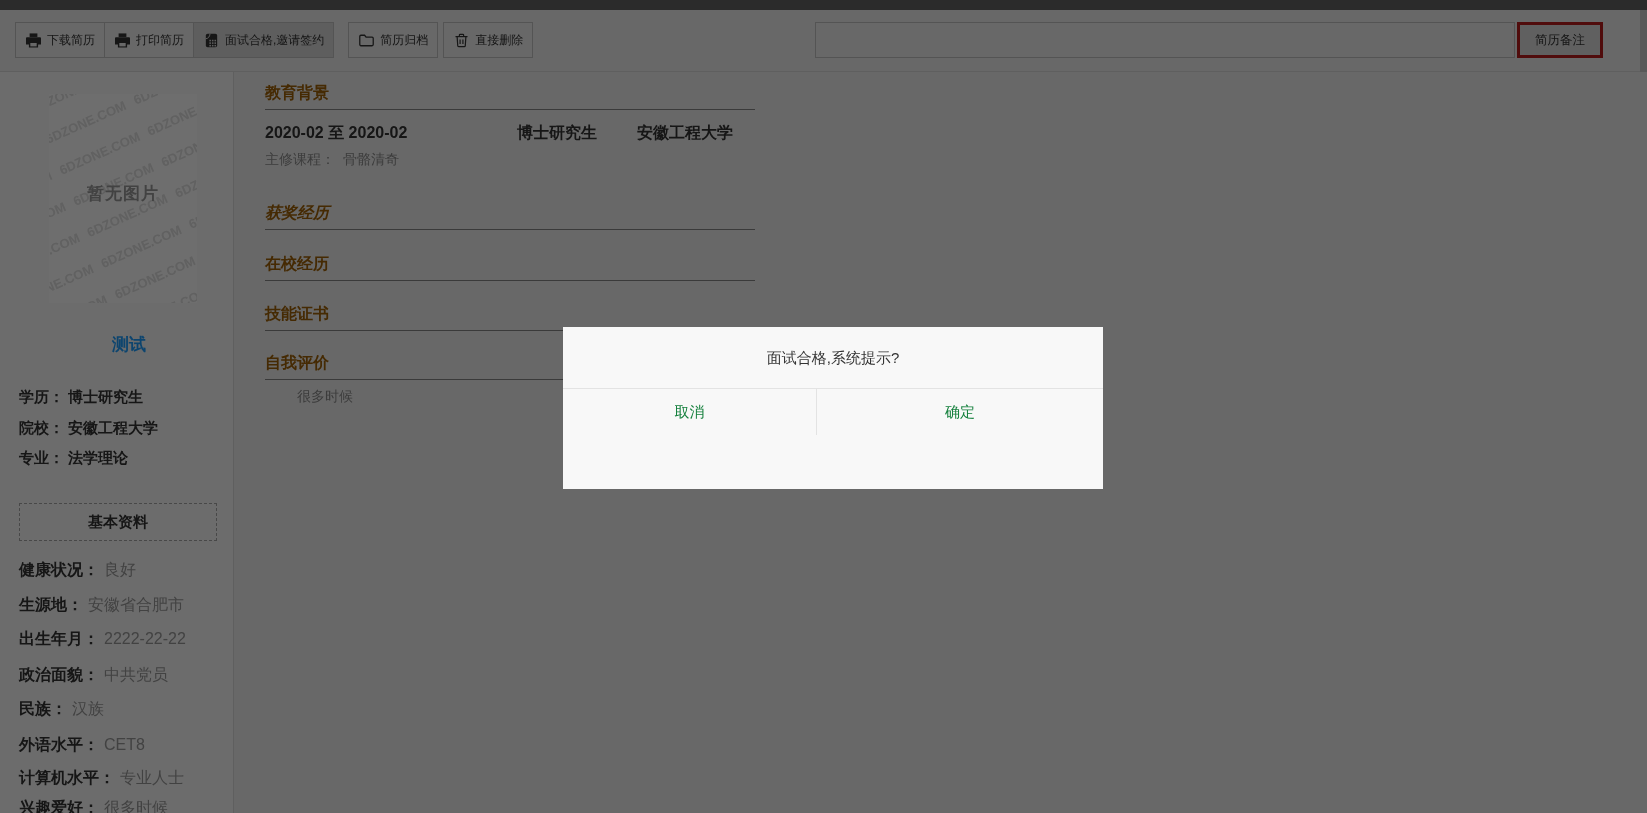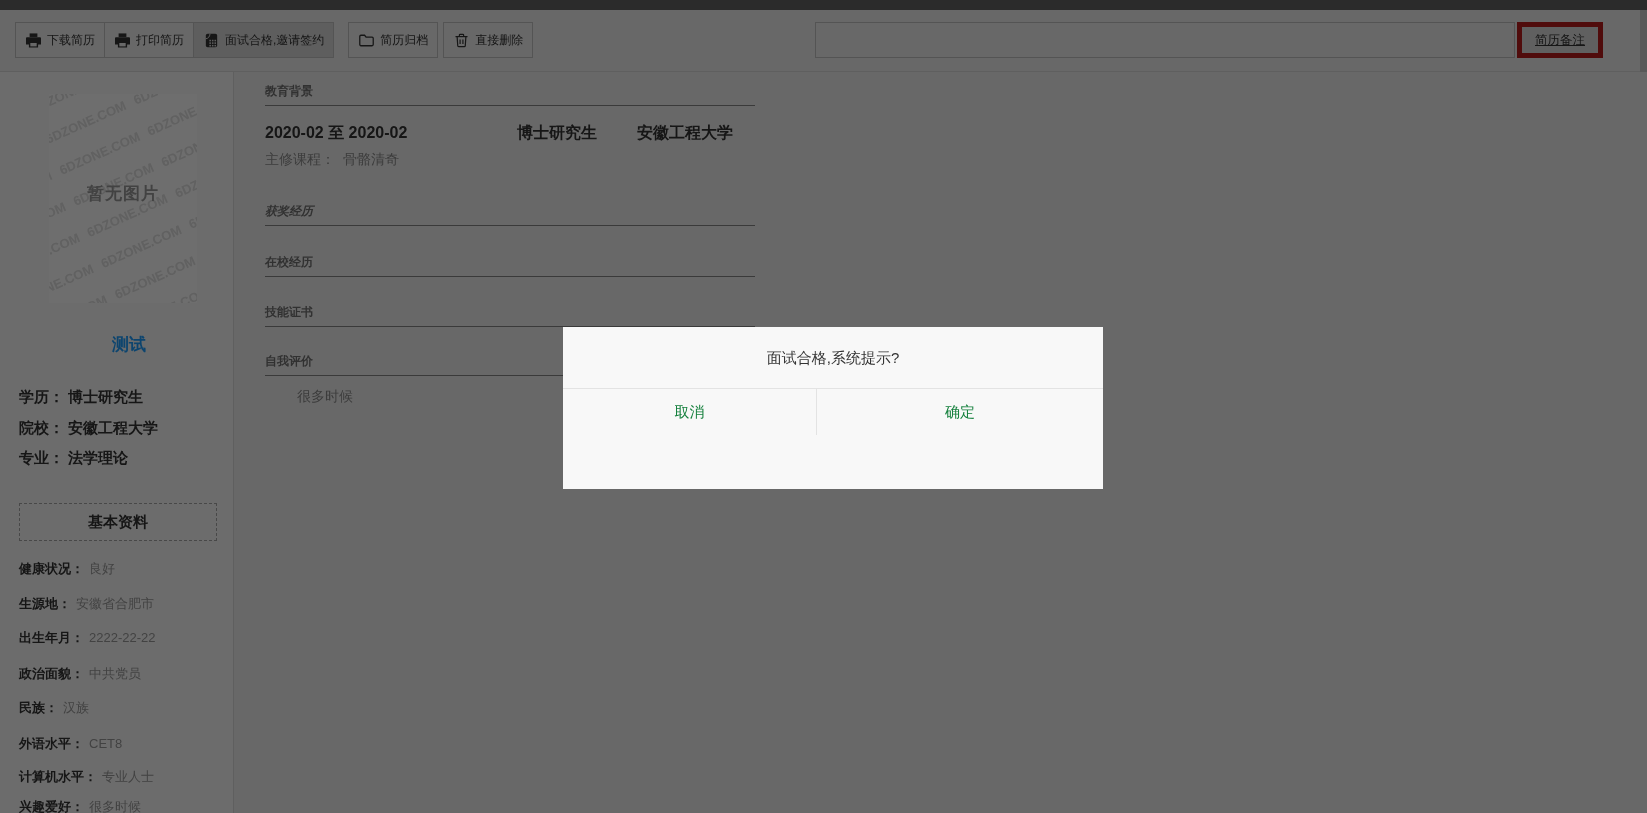--- a/index.html
+++ b/index.html
@@ -26,21 +26,21 @@
   .tb.gap14{margin-left:14px;}
   .tb.gap5{margin-left:5px;}
   .tb .ic{display:inline-flex;width:17px;height:17px;align-items:center;justify-content:center;}
 
   .note-input{
     position:absolute;left:815px;top:12px;width:700px;height:36px;box-sizing:border-box;
     border:1px solid #c2c2c2;background:transparent;font-family:inherit;font-size:13px;color:#333;padding:0 8px;outline:none;
   }
   .note-btn{
     position:absolute;left:1517px;top:12px;width:86px;height:36px;box-sizing:border-box;
-    background:#dfdfdf;border:5px solid #b91c1c;font-family:inherit;font-size:12.5px;color:#333;cursor:pointer;text-decoration:underline;
+    background:#dfdfdf;border:3px solid #b91c1c;font-family:inherit;font-size:12.5px;color:#333;cursor:pointer;
   }
 
   
   .scrolltrack{position:absolute;right:0;top:10px;width:7px;height:803px;background:#cfcfcf;}
 
   
   .sidebar{position:absolute;left:0;top:72px;width:234px;height:741px;background:#fafafa;border-right:1px solid #dddddd;box-sizing:border-box;}
   .photo{position:absolute;left:49px;top:22px;width:148px;height:209px;background:#ffffff;overflow:hidden;}
   .wm{
     position:absolute;left:-60px;top:-40px;width:320px;height:320px;
@@ -52,28 +52,28 @@
     color:#9a9a9a;font-size:17px;font-weight:bold;letter-spacing:1px;
   }
   .sb-name{position:absolute;left:12px;top:261px;width:234px;text-align:center;font-size:17px;font-weight:bold;color:#1E9FFF;}
   .sb-row{position:absolute;left:19px;width:210px;height:20px;font-size:15px;white-space:nowrap;}
   .sb-row .lb{font-weight:bold;color:#333;}
   .sb-row .vl{font-weight:bold;color:#333;margin-left:4px;}
   .basicbox{
     position:absolute;left:19px;top:431px;width:198px;height:38px;box-sizing:border-box;
     border:1px dashed #a8a8a8;text-align:center;line-height:36px;font-size:15px;font-weight:bold;color:#333;
   }
-  .bs-row{position:absolute;left:19px;width:214px;height:20px;font-size:13px;white-space:nowrap;}
+  .bs-row{position:absolute;left:19px;width:214px;height:20px;font-size:16px;white-space:nowrap;}
   .bs-row .lb{font-weight:bold;color:#333;}
   .bs-row .vl{color:#999999;margin-left:5px;}
 
   
   .content{position:absolute;left:235px;top:72px;width:1412px;height:741px;background:#f2f2f2;}
   .sec{position:absolute;left:30px;width:490px;}
-  .sec .t{font-size:12px;font-weight:bold;color:#737373;}
+  .sec .t{font-size:16px;font-weight:bold;color:#a16207;}
   .sec .ln{margin-top:5px;border-top:1px solid #888888;width:490px;height:0;}
   .edurow{position:absolute;left:30px;top:51px;width:560px;height:20px;font-size:16px;font-weight:bold;color:#333;white-space:nowrap;}
   .edurow .deg{position:absolute;left:252px;top:0;}
   .edurow .sch{position:absolute;left:372px;top:0;}
   .courses{position:absolute;left:30px;top:79px;font-size:14px;color:#8c8c8c;white-space:nowrap;}
   .courses .cv{margin-left:8px;}
   .selfeval{position:absolute;left:62px;top:316px;font-size:14px;color:#8c8c8c;}
 
   
   .overlay{position:absolute;inset:0;background:rgba(0,0,0,0.57);z-index:50;}

